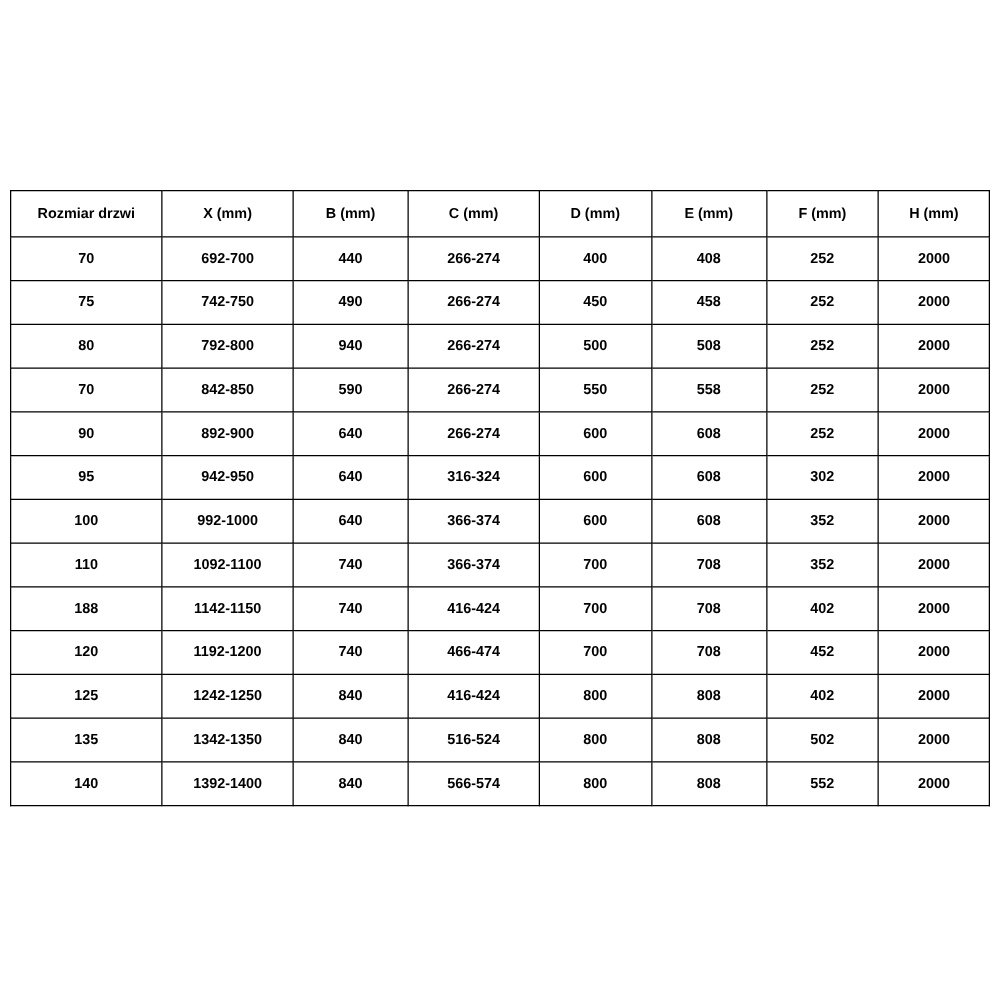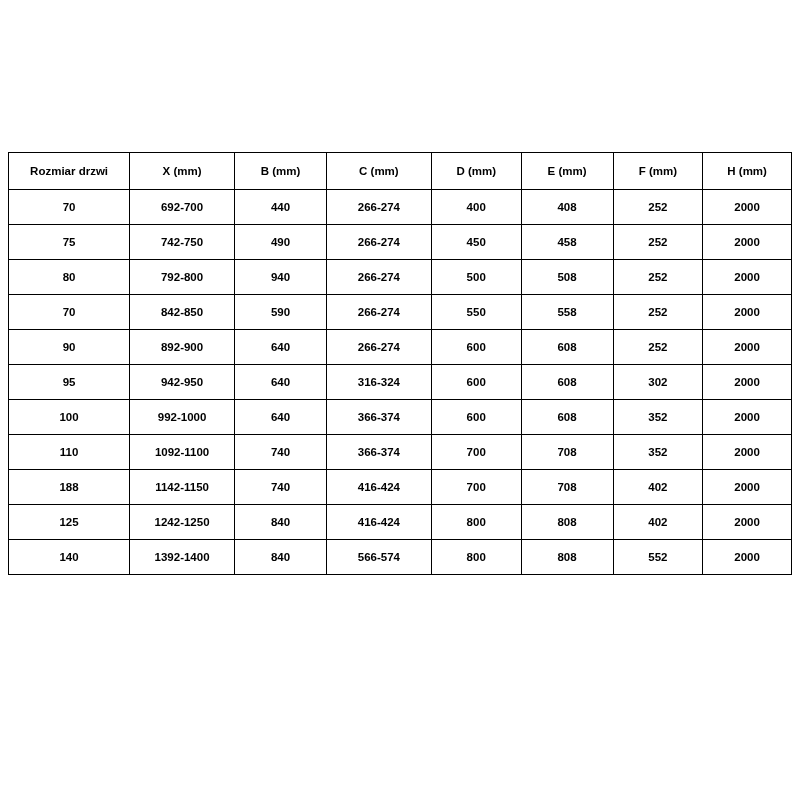--- a/index.html
+++ b/index.html
@@ -172,30 +172,50 @@
           <td>188</td>
           <td>1142-1150</td>
           <td>740</td>
           <td>416-424</td>
           <td>700</td>
           <td>708</td>
           <td>402</td>
           <td>2000</td>
         </tr>
         <tr>
+          <td>120</td>
+          <td>1192-1200</td>
+          <td>740</td>
+          <td>466-474</td>
+          <td>700</td>
+          <td>708</td>
+          <td>452</td>
+          <td>2000</td>
+        </tr>
+        <tr>
           <td>125</td>
           <td>1242-1250</td>
           <td>840</td>
           <td>416-424</td>
           <td>800</td>
           <td>808</td>
           <td>402</td>
           <td>2000</td>
         </tr>
         <tr>
+          <td>135</td>
+          <td>1342-1350</td>
+          <td>840</td>
+          <td>516-524</td>
+          <td>800</td>
+          <td>808</td>
+          <td>502</td>
+          <td>2000</td>
+        </tr>
+        <tr>
           <td>140</td>
           <td>1392-1400</td>
           <td>840</td>
           <td>566-574</td>
           <td>800</td>
           <td>808</td>
           <td>552</td>
           <td>2000</td>
         </tr>
       </tbody>

